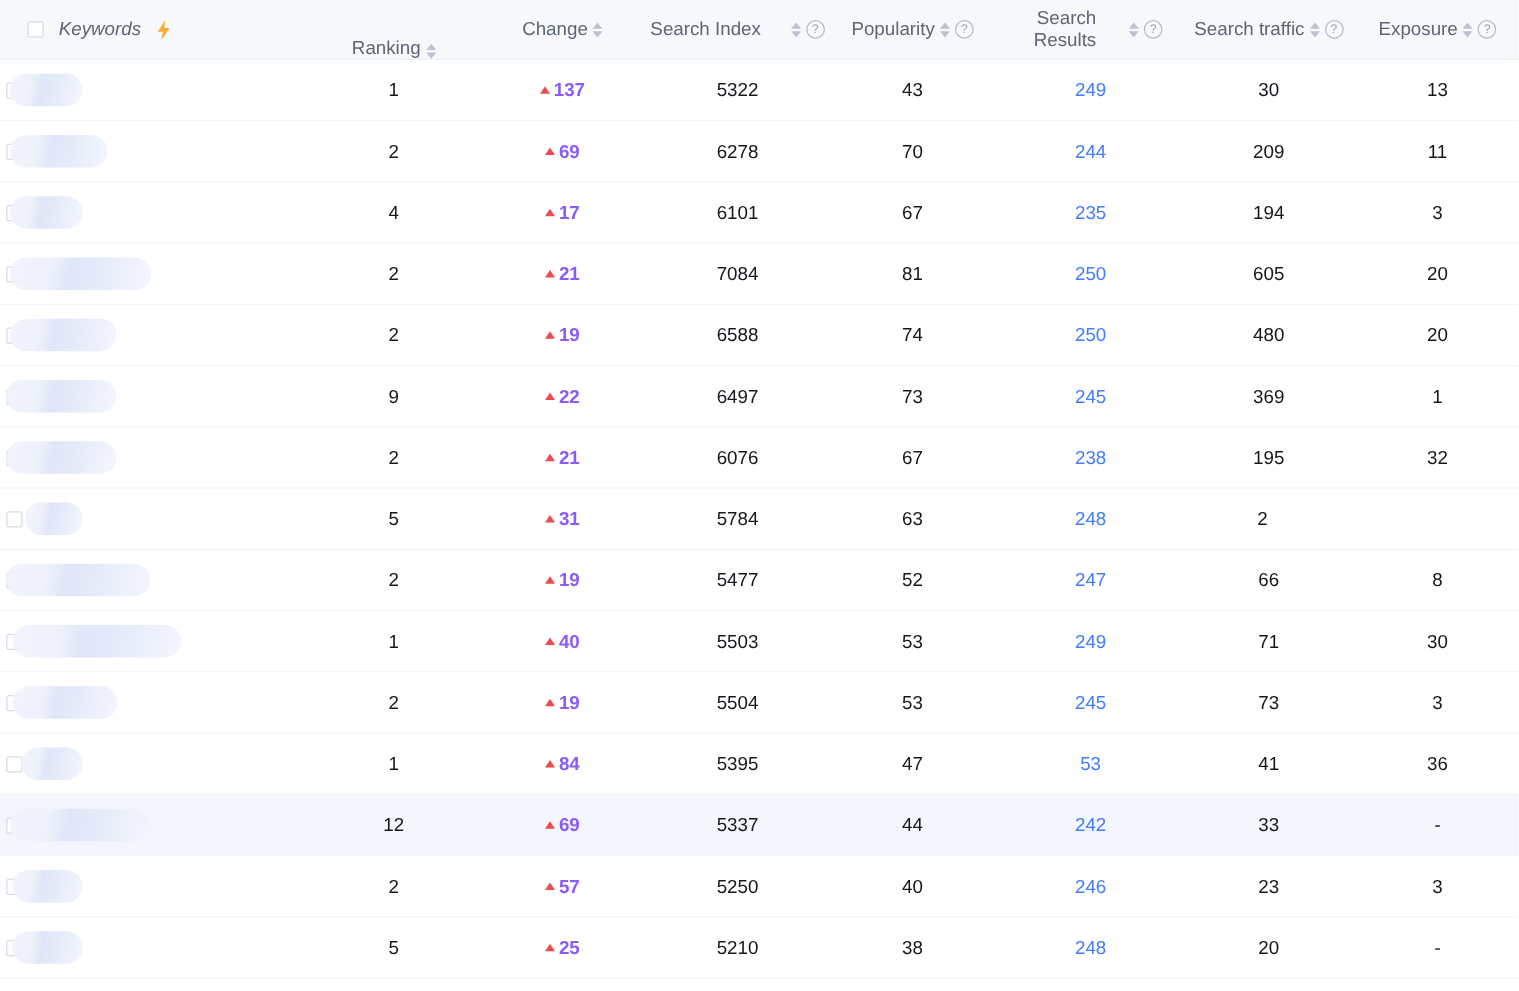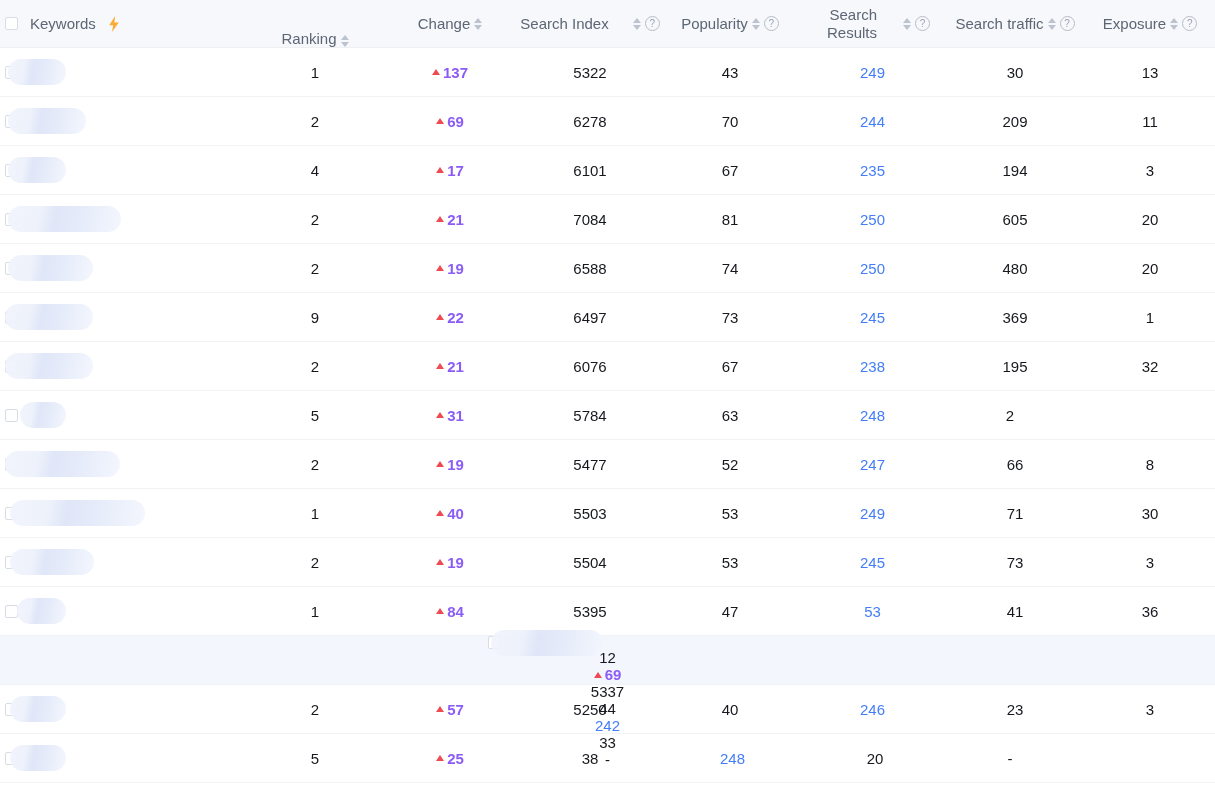--- a/index.html
+++ b/index.html
@@ -17,21 +17,21 @@
     height: 48px;
     background: #f7f8fb;
     border-bottom: 1px solid #eef0f4;
     color: #5c6674;
     font-size: 15px;
   }
   .th {
     display: flex; align-items: center; justify-content: center;
     gap: 4px; height: 100%;
   }
-  .th-keywords { justify-content: flex-start; padding-left: 5px; gap: 12px; }
+  .th-keywords { justify-content: flex-start; padding-left: 22px; gap: 12px; font-style: italic; }
   .col-keywords { width: 250px; }
   .col-ranking  { width: 130px; align-items: flex-end; }
   .col-change   { width: 140px; }
   .col-index    { width: 140px; gap: 24px; }
   .col-pop      { width: 140px; }
   .col-results  { width: 145px; }
   .col-traffic  { width: 140px; }
   .col-exposure { width: 130px; }
 
   .th-results-label { max-width: 62px; line-height: 1.15; text-align: right; }
@@ -64,21 +64,21 @@
   .bolt { display: inline-block; }
 
   
   .tr {
     display: flex; align-items: center;
     height: 49px;
     border-bottom: 1px solid #f0f2f6;
     font-size: 15px; color: #16181d;
     background: #ffffff;
   }
-  .tr.highlighted { background: #f3f6fd; flex-direction: column; }
+  .tr.highlighted { background: #f3f6fd; }
   .td { display: flex; align-items: center; justify-content: center; height: 100%; }
   .td-keywords {
     justify-content: flex-start; padding-left: 5px;
     position: relative;
   }
   .blob {
     position: absolute; top: 50%; transform: translateY(-50%);
     height: 26px; border-radius: 13px; z-index: 1; opacity: .95;
     background: linear-gradient(100deg,
       #f1f4fc 0%, #edf1fb 28%, #dee5f7 42%, #e3e9f9 60%, #eaeffb 78%, #f3f6fd 100%);
@@ -575,20 +575,23 @@
       <span class="checkbox"></span>
       <span class="blob" style="left: 10px; width: 56px;"></span>
     </div>
     <div class="td col-ranking">
           <span>5</span>
         </div>
     <div class="td col-change">
       <span class="up-arrow"></span>
       <span class="change-val">25</span>
     </div>
+    <div class="td col-index">
+          <span>5210</span>
+        </div>
     <div class="td col-pop">
           <span>38</span>
         </div>
     <div class="td col-results">
           <span class="link-val">248</span>
         </div>
     <div class="td col-traffic">
           <span>20</span>
         </div>
     <div class="td col-exposure">

